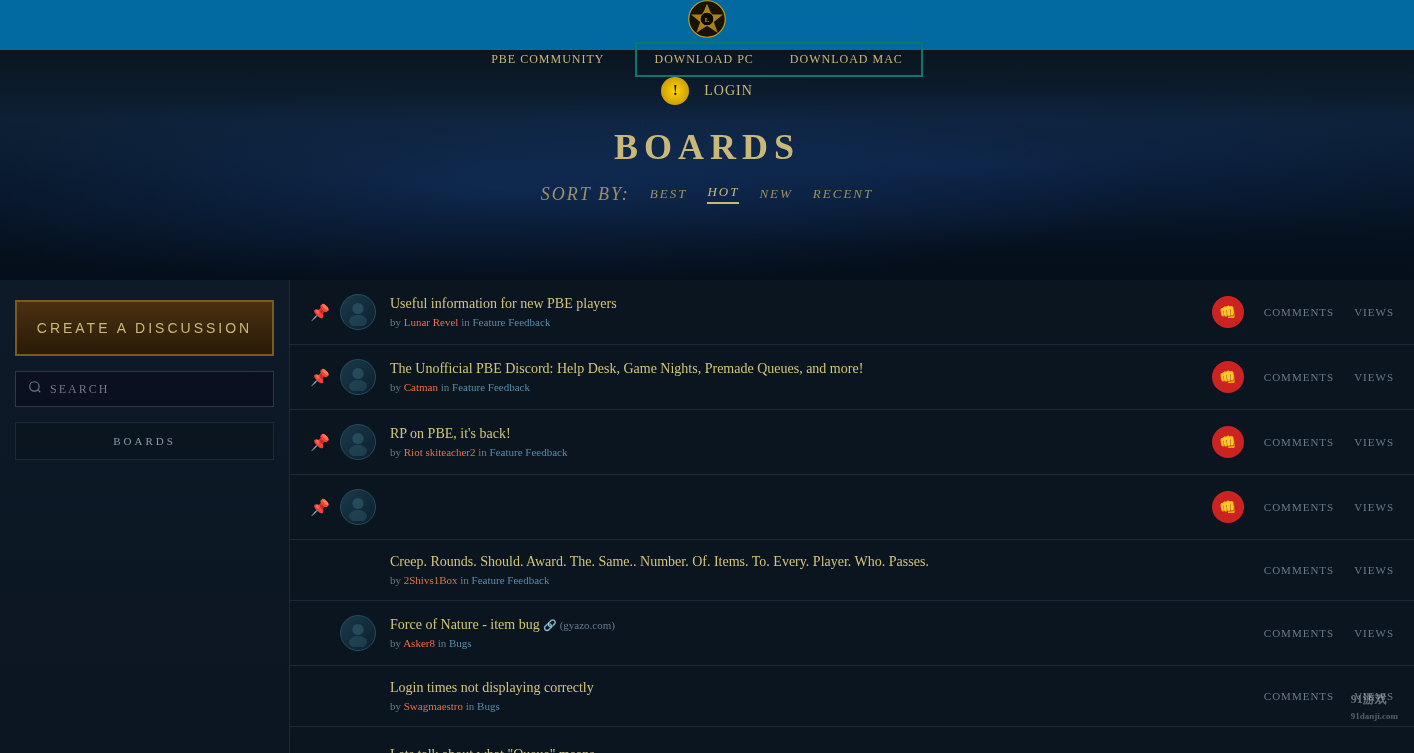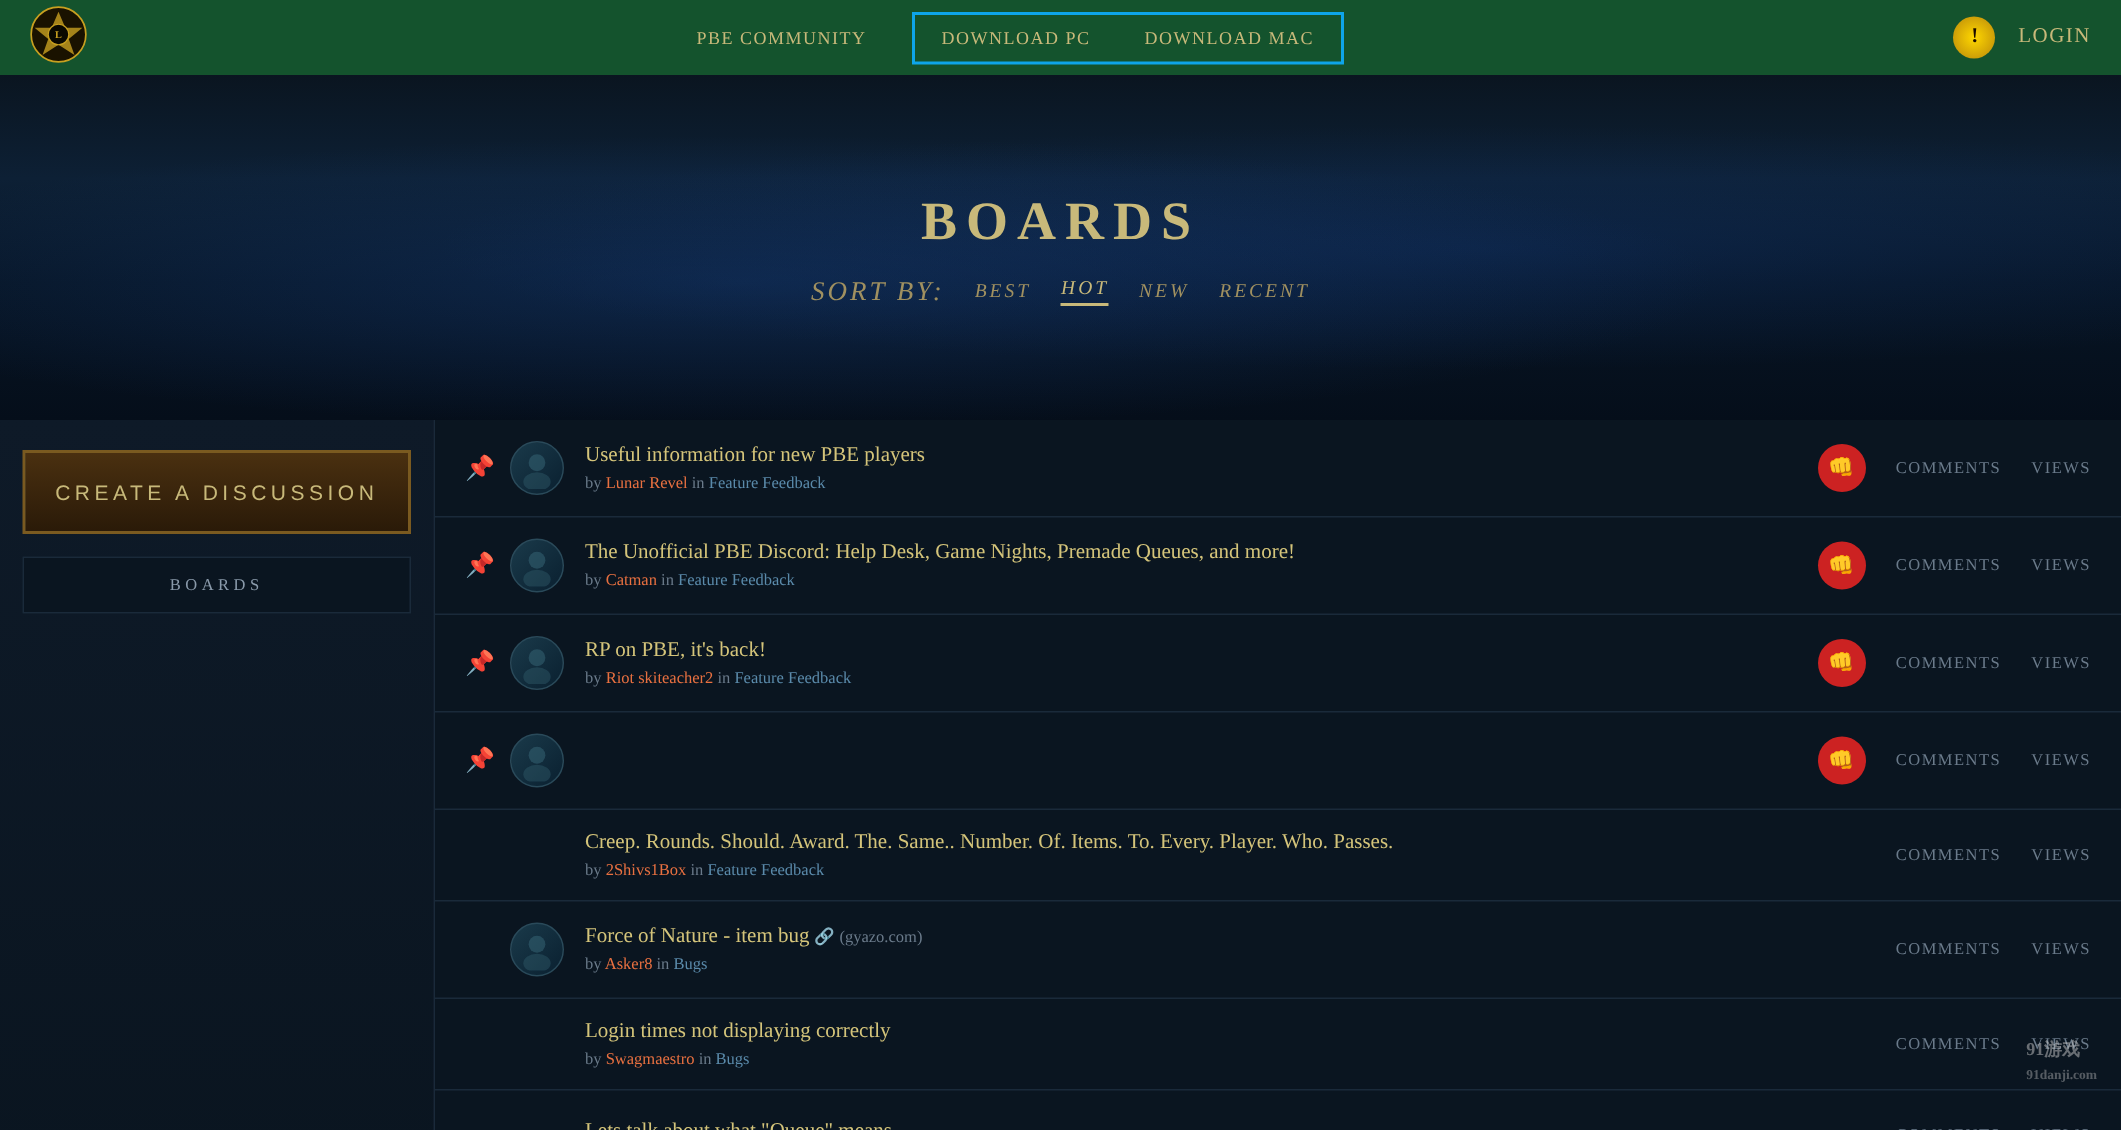--- a/index.html
+++ b/index.html
@@ -6,45 +6,46 @@
     body {
       font-family: 'Georgia', serif;
       background: #0a0a1a;
       color: #c8b97a;
       min-height: 753px;
       overflow-x: hidden;
     }
 
     
     .top-nav {
-      background: #14532d;
+      background: #0369a1;
       height: 50px;
       display: flex;
       align-items: center;
       justify-content: space-between;
       padding: 0 20px;
       position: relative;
       z-index: 10;
+      flex-direction: column;
     }
     .nav-center {
       display: flex;
       align-items: center;
       gap: 30px;
     }
     .nav-link {
       color: #c8b97a;
       text-decoration: none;
       font-size: 12px;
       letter-spacing: 1px;
       font-family: 'Georgia', serif;
       text-transform: uppercase;
       cursor: pointer;
     }
     .nav-download-group {
-      border: 2px solid #0ea5e9;
+      border: 2px solid #0f766e;
       display: flex;
       gap: 0;
       justify-content: flex-end;
     }
     .nav-download-group .nav-link {
       padding: 8px 18px;
     }
     .nav-right {
       display: flex;
       align-items: center;
@@ -360,20 +361,29 @@
     <span class="sort-option">New</span>
     <span class="sort-option">Recent</span>
   </div>
 </div>
 
 <div class="main-layout">
 
   <aside class="sidebar">
     <button class="create-btn">Create a Discussion</button>
 
+    <div class="search-box">
+      <span class="search-icon-svg">
+        <svg width="14" height="14" viewBox="0 0 24 24" fill="none" stroke="#6a7a8a" stroke-width="2">
+          <circle cx="11" cy="11" r="8"></circle>
+            <line x1="21" y1="21" x2="16.65" y2="16.65"></line>
+        </svg>
+      </span>
+      <input type="text" class="search-input" placeholder="search" style="">
+    </div>
 
     <button class="sidebar-boards-btn">Boards</button>
   </aside>
 
   <main class="content-area">
 
     <div class="pinned-section">
 
       <div class="discussion-row">
         <div class="pin-icon">📌</div>

